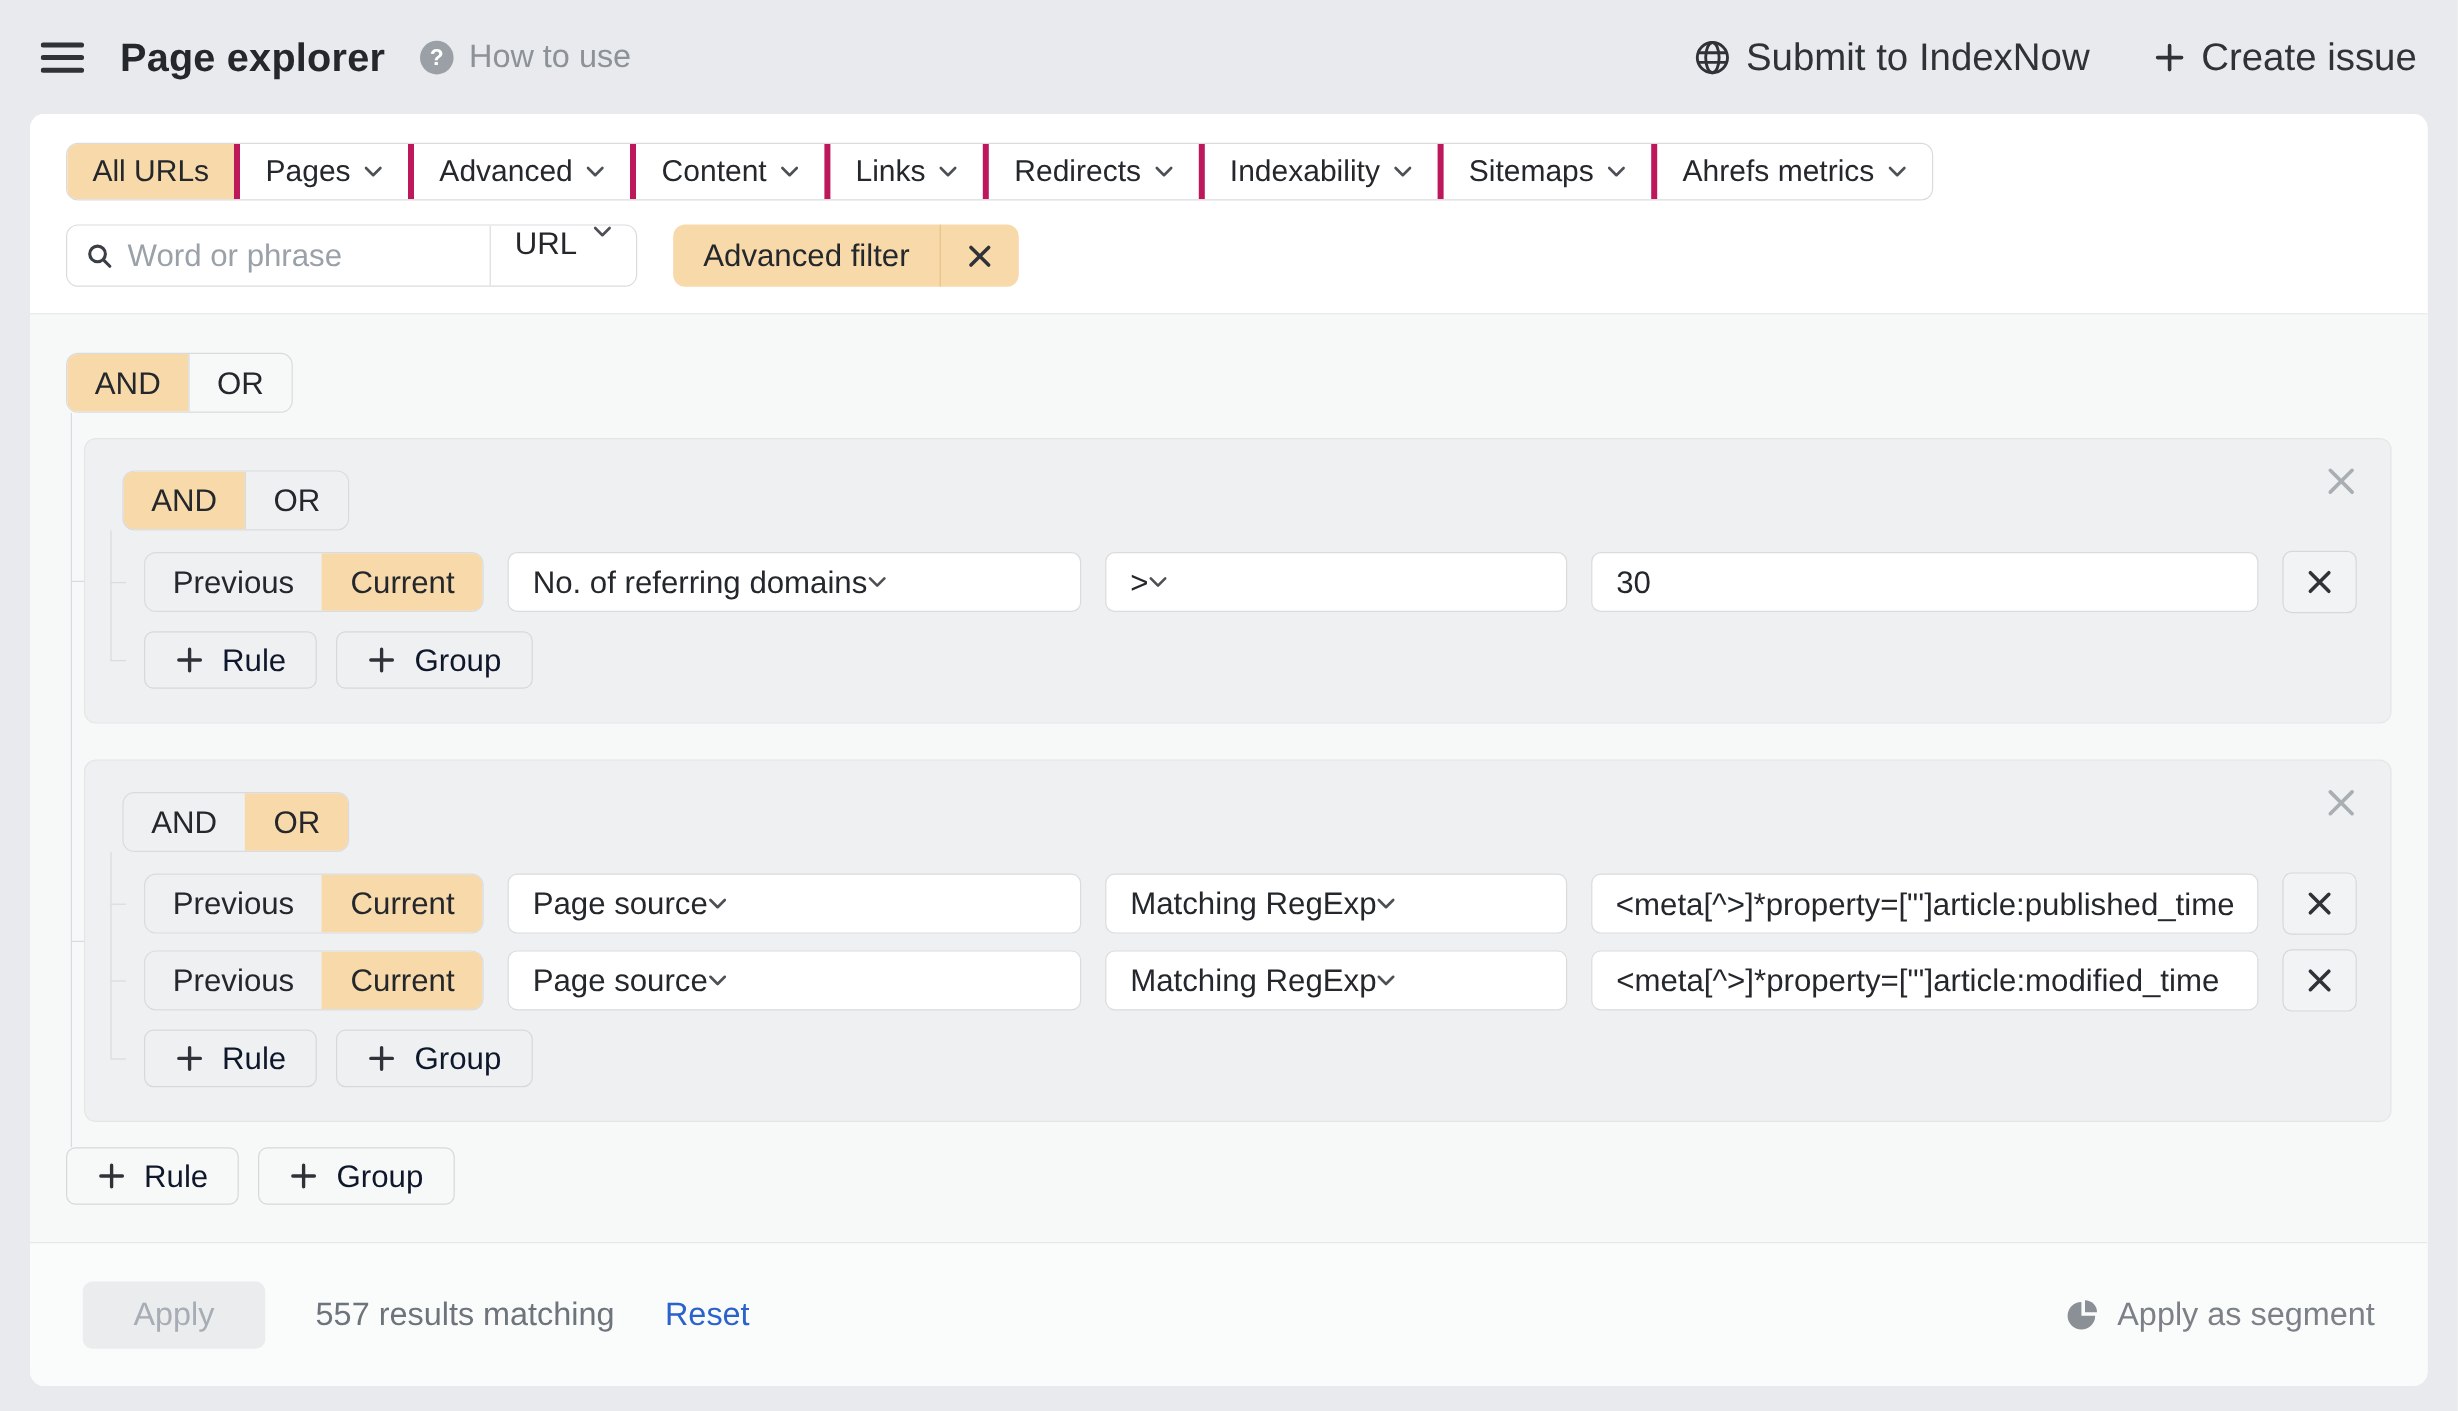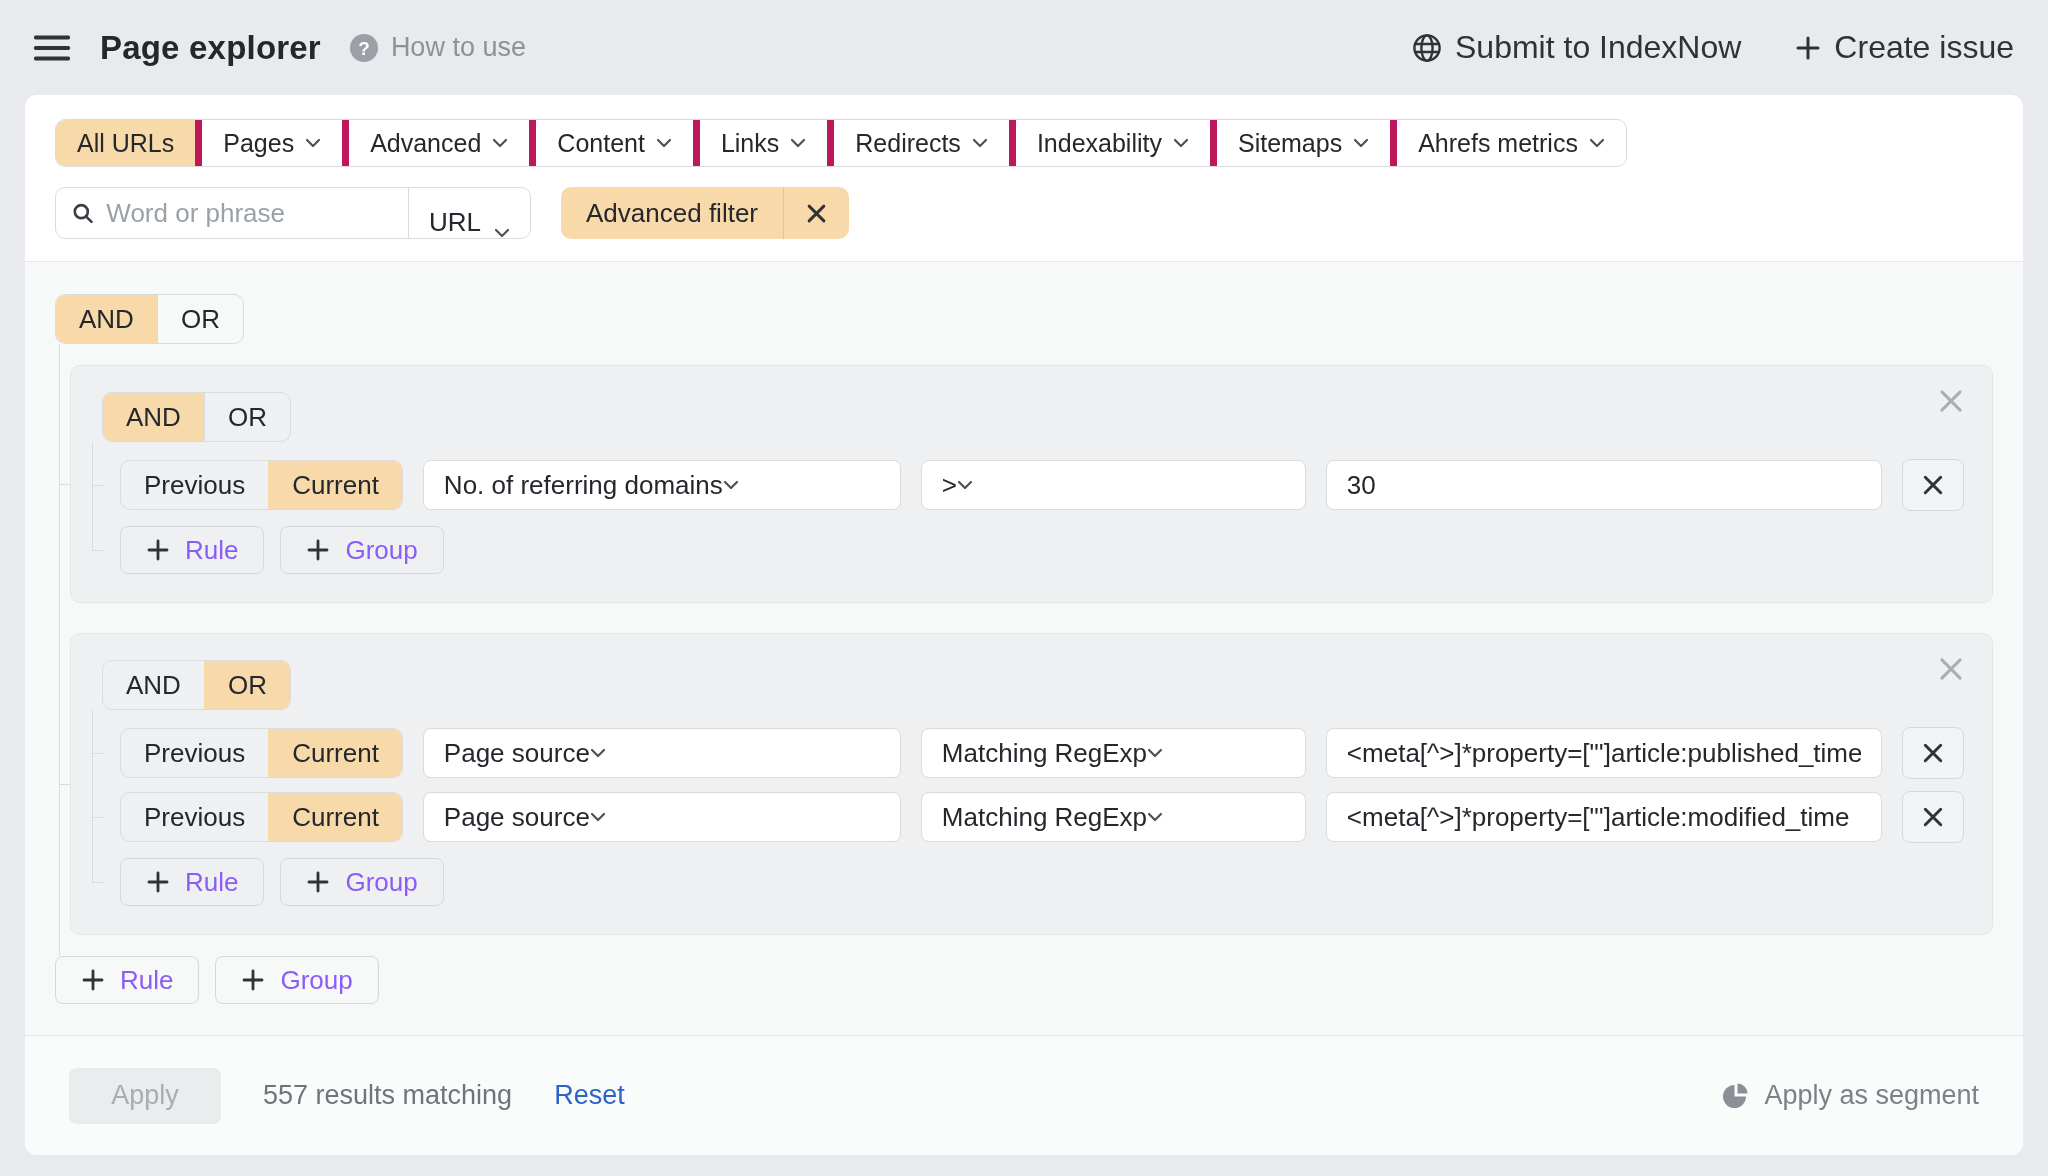--- a/index.html
+++ b/index.html
@@ -21,31 +21,31 @@
 
   
   .card {
     margin: 0 25px; height: 1060px; background: #fff; border-radius: 12px;
     display: flex; flex-direction: column; overflow: hidden;
   }
 
   
   .top-section { padding: 24px 30px 22px 30px; background: #fff; }
   .tabs { display: inline-flex; border: 1px solid #d9dbdd; border-radius: 10px; overflow: hidden; background: #fff; }
-  .tab { height: 46px; display: flex; align-items: center; gap: 11px; padding: 0 21px; font-size: 25px; cursor: pointer; border-left: 7px solid #be185d; white-space: nowrap; }
+  .tab { height: 46px; display: flex; align-items: center; gap: 11px; padding: 0 21px; font-size: 25px; cursor: pointer; border-left: 5px solid #be185d; white-space: nowrap; }
   .tab:first-child { border-left: none; }
   .tab.selected { background: #f8d9a9; }
   .chev { color: #4d5156; display: flex; align-items: center; }
 
   .search-row { margin-top: 20px; display: flex; align-items: center; }
   .search-group { display: flex; align-items: stretch; height: 52px; border: 1px solid #d9dbdd; border-radius: 10px; background: #fff; overflow: hidden; }
   .search-box { display: flex; align-items: center; gap: 12px; width: 352px; padding: 0 16px; }
   .search-input { border: none; outline: none; font-size: 26px; width: 100%; font-family: "Liberation Sans", sans-serif; color: #24282c; background: transparent; }
   .search-input::placeholder { color: #9aa1a8; }
-  .url-part { display: flex; align-items: flex-end; gap: 13px; padding: 0 20px; border-left: 1px solid #d9dbdd; font-size: 26px; cursor: pointer; }
+  .url-part { display: flex; align-items: flex-start; gap: 13px; padding: 0 20px; border-left: 1px solid #d9dbdd; font-size: 26px; cursor: pointer; }
   .chip { margin-left: 30px; display: flex; align-items: stretch; height: 52px; background: #f8d9a9; border-radius: 10px; overflow: hidden; }
   .chip-label { display: flex; align-items: center; padding: 0 25px; font-size: 26px; }
   .chip-x { display: flex; align-items: center; padding: 0 22px; border-left: 1px solid #e7c28b; cursor: pointer; color: #2f3338; }
 
   
   .builder { position: relative; background: #f7f8f8; border-top: 1px solid #e6e8ea; border-bottom: 1px solid #e6e8ea; padding: 32px 30px 31px 30px; }
   .seg { display: inline-flex; height: 50px; border: 1px solid #d9dbdd; border-radius: 10px; overflow: hidden; background: transparent; }
   .seg-btn { display: flex; align-items: center; justify-content: center; padding: 0 23px; font-size: 26px; cursor: pointer; border-left: 1px solid #d9dbdd; color: #24282c; background: transparent; }
   .seg-btn:first-child { border-left: none; }
   .seg-btn.on { background: #f8d9a9; border-color: transparent; }
@@ -58,21 +58,21 @@
   .rule-row + .rule-row { margin-top: 14px; }
   .select { display: flex; align-items: center; height: 50px; background: #fff; border: 1px solid #d9dbdd; border-radius: 8px; padding: 0 18px 0 20px; font-size: 26px; cursor: pointer; }
   .field-select { width: 478px; }
   .cond-select { width: 385px; }
   .sel-label { white-space: nowrap; overflow: hidden; }
   .value-input { flex: 1; min-width: 0; height: 50px; background: #fff; border: 1px solid #d9dbdd; border-radius: 8px; padding: 0 20px; font-size: 26px; font-family: "Liberation Sans", sans-serif; color: #24282c; outline: none; }
   .remove-btn { width: 62px; height: 52px; flex: none; display: flex; align-items: center; justify-content: center; background: #f2f3f5; border: 1px solid #d6d8da; border-radius: 8px; color: #2f3338; cursor: pointer; }
 
   .add-row { display: flex; gap: 16px; margin: 16px 0 0 18px; }
   .add-row.root { margin: 21px 0 0 0; }
-  .add-btn { height: 48px; display: flex; align-items: center; gap: 15px; padding: 0 25px; background: transparent; border: 1px solid #d6d8da; border-radius: 8px; font-size: 26px; color: #8b5cf6; cursor: pointer; font-family: "Liberation Sans", sans-serif; }
+  .add-btn { height: 48px; display: flex; align-items: center; gap: 15px; padding: 0 25px; background: transparent; border: 1px solid #d6d8da; border-radius: 8px; font-size: 26px; color: #0f172a; cursor: pointer; font-family: "Liberation Sans", sans-serif; }
 
   
   .cline { position: absolute; background: #d9dcdf; }
   .trunk-root { left: 34px; top: 82px; width: 1px; height: 612px; }
   .elbow-root-1 { left: 34px; top: 222px; width: 15px; height: 1px; }
   .elbow-root-2 { left: 34px; top: 522px; width: 15px; height: 1px; }
   .g-trunk { left: 21px; top: 76px; width: 1px; }
   .g1-trunk { height: 108px; }
   .g2-trunk { height: 172px; }
   .g-elbow { left: 21px; width: 13px; height: 1px; }

